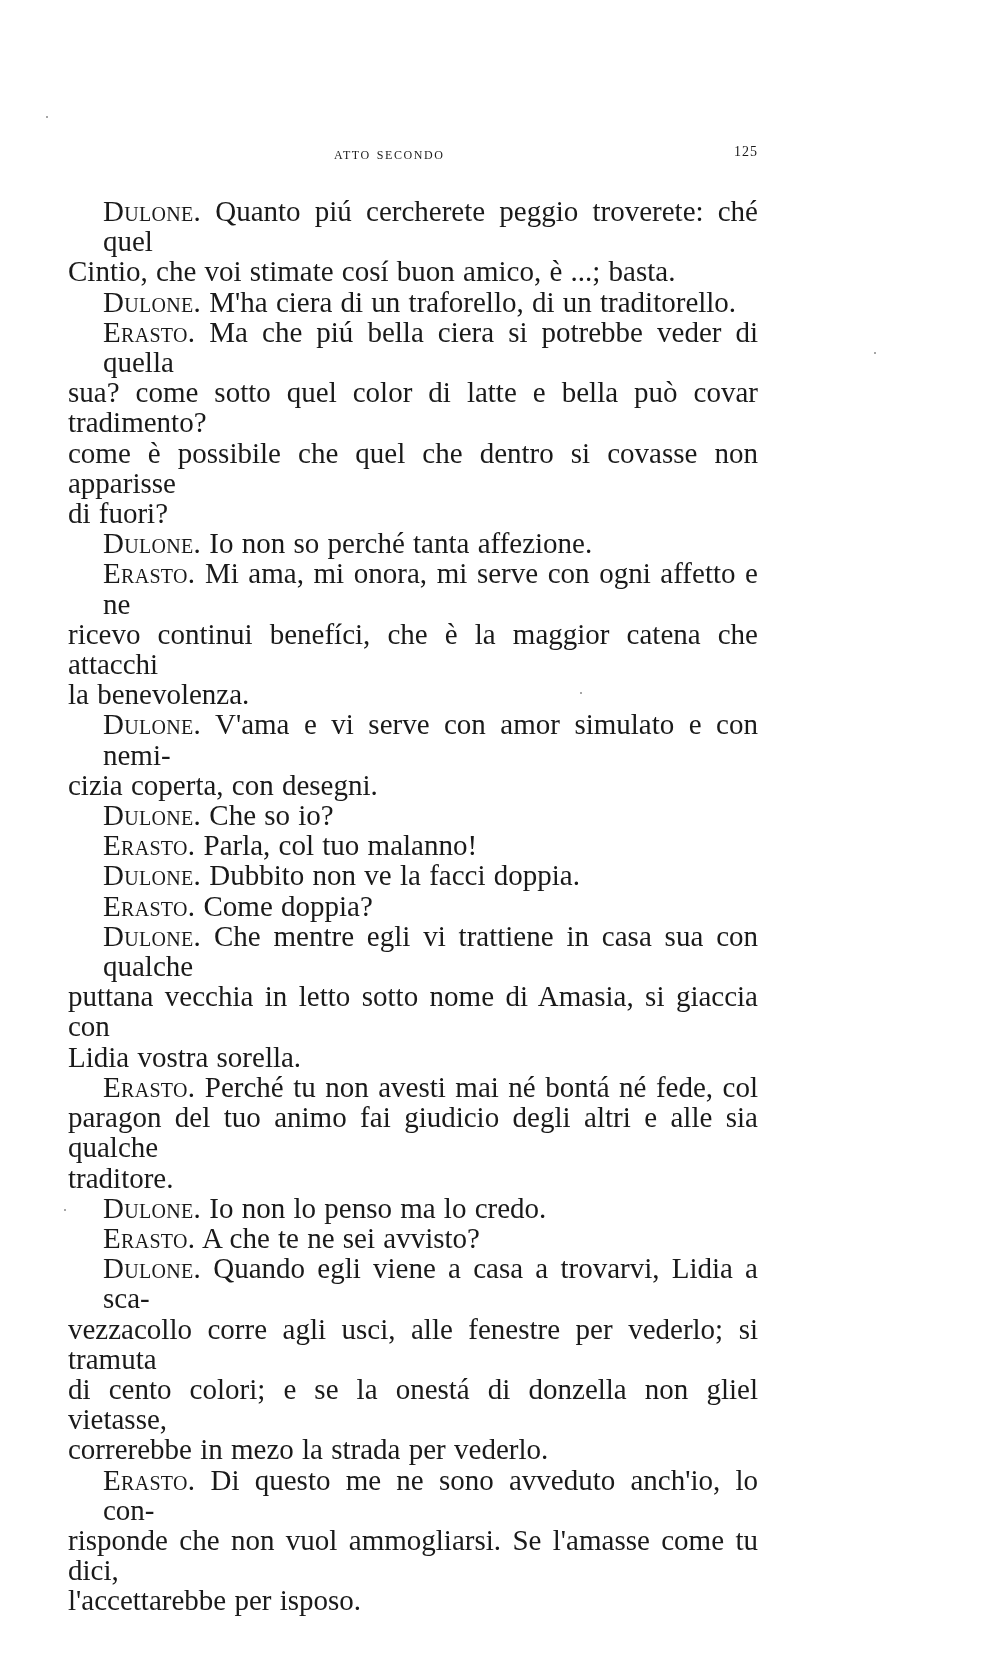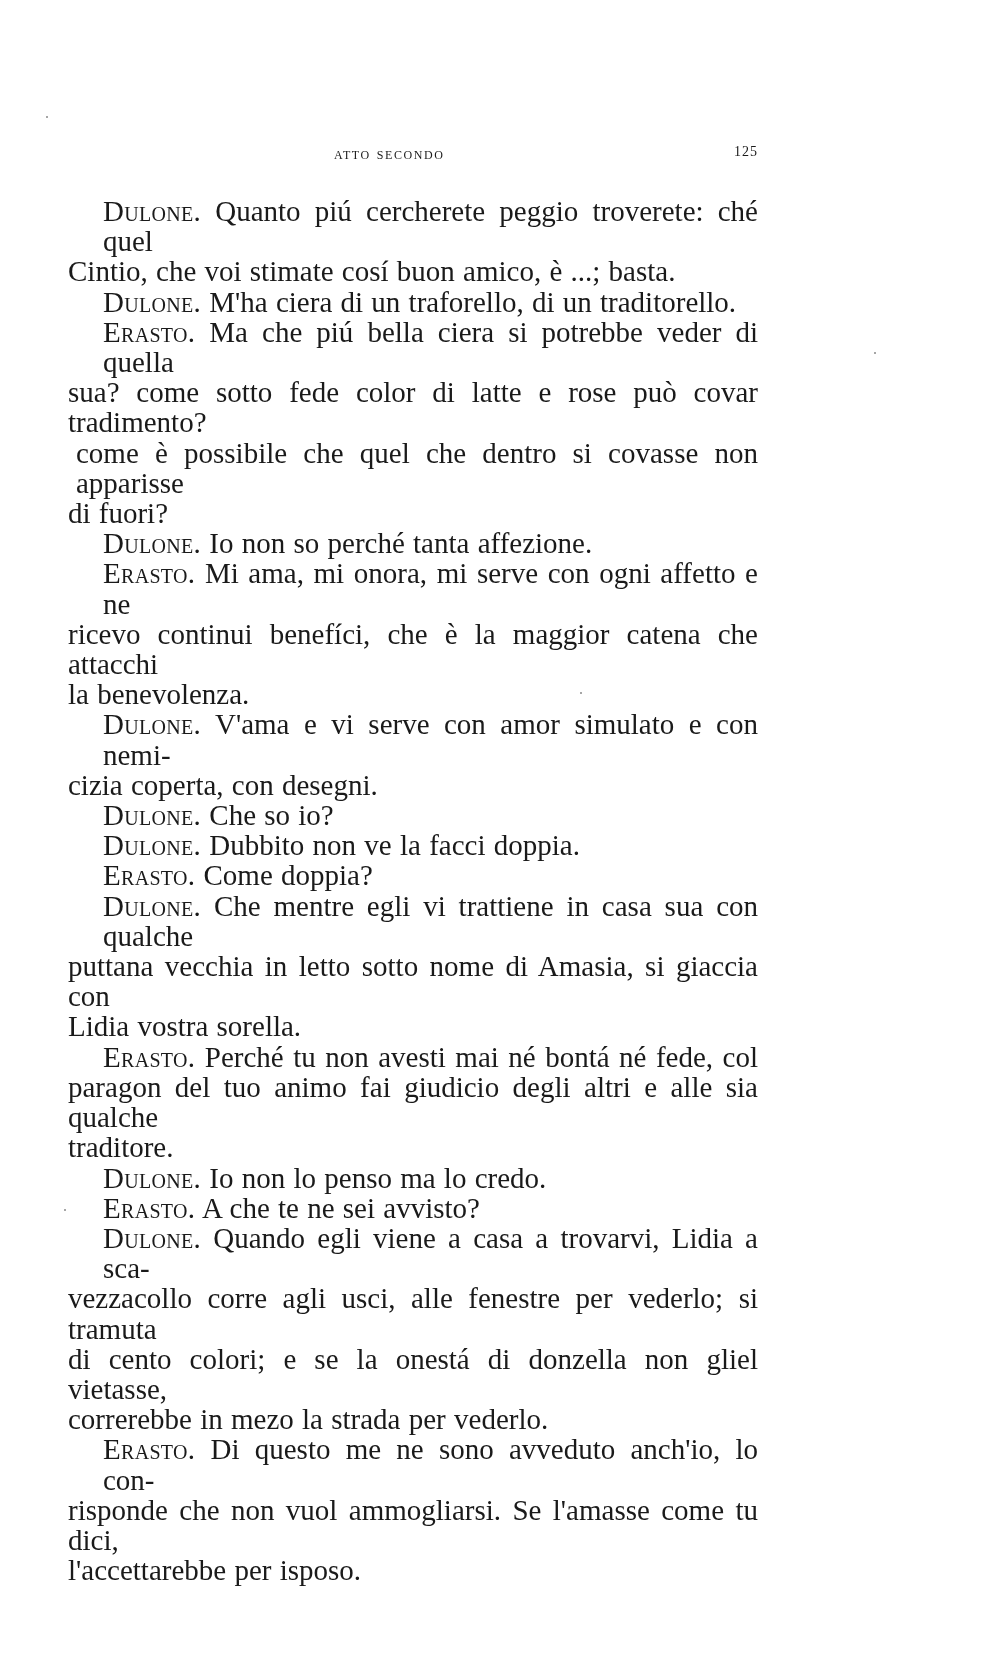--- a/index.html
+++ b/index.html
@@ -95,38 +95,41 @@
   <div class="text-block" id="dialogue">
       <p class="para">
         <span class="speech-line first" style="white-space: normal;"><span class="speaker">Dulone.</span> <span>Quanto piú cercherete peggio troverete: ché quel</span></span>
         <span class="speech-line last" style="white-space: normal;"><span>Cintio, che voi stimate cosí buon amico, è ...; basta.</span></span>
       </p>
       <p class="para">
         <span class="speech-line first last" style="white-space: normal;"><span class="speaker">Dulone.</span> <span>M'ha ciera di un traforello, di un traditorello.</span></span>
       </p>
       <p class="para">
         <span class="speech-line first" style="white-space: normal;"><span class="speaker">Erasto.</span> <span>Ma che piú bella ciera si potrebbe veder di quella</span></span>
-        <span class="speech-line" style="white-space: normal;"><span>sua? come sotto fede color di latte e rose può covar tradimento?</span></span>
-        <span class="speech-line" style="white-space: normal; margin-left: 8px;"><span>come è possibile che quel che dentro si covasse non apparisse</span></span>
+        <span class="speech-line" style="white-space: normal;"><span>sua? come sotto quel color di latte e bella può covar tradimento?</span></span>
+        <span class="speech-line" style="white-space: normal;"><span>come è possibile che quel che dentro si covasse non apparisse</span></span>
         <span class="speech-line last" style="white-space: normal;"><span>di fuori?</span></span>
       </p>
       <p class="para">
         <span class="speech-line first last" style="white-space: normal;"><span class="speaker">Dulone.</span> <span>Io non so perché tanta affezione.</span></span>
       </p>
       <p class="para">
         <span class="speech-line first" style="white-space: normal;"><span class="speaker">Erasto.</span> <span>Mi ama, mi onora, mi serve con ogni affetto e ne</span></span>
         <span class="speech-line" style="white-space: normal;"><span>ricevo continui benefíci, che è la maggior catena che attacchi</span></span>
         <span class="speech-line last" style="white-space: normal;"><span>la benevolenza.</span></span>
       </p>
       <p class="para">
         <span class="speech-line first" style="white-space: normal;"><span class="speaker">Dulone.</span> <span>V'ama e vi serve con amor simulato e con nemi-</span></span>
         <span class="speech-line last" style="white-space: normal;"><span>cizia coperta, con desegni.</span></span>
       </p>
       <p class="para">
         <span class="speech-line first last" style="white-space: normal;"><span class="speaker">Dulone.</span> <span>Che so io?</span></span>
+      </p>
+      <p class="para">
+        <span class="speech-line first last" style="white-space: normal;"><span class="speaker">Erasto.</span> <span>Parla, col tuo malanno!</span></span>
       </p>
       <p class="para">
         <span class="speech-line first last" style="white-space: normal;"><span class="speaker">Dulone.</span> <span>Dubbito non ve la facci doppia.</span></span>
       </p>
       <p class="para">
         <span class="speech-line first last" style="white-space: normal;"><span class="speaker">Erasto.</span> <span>Come doppia?</span></span>
       </p>
       <p class="para">
         <span class="speech-line first" style="white-space: normal;"><span class="speaker">Dulone.</span> <span>Che mentre egli vi trattiene in casa sua con qualche</span></span>
         <span class="speech-line" style="white-space: normal;"><span>puttana vecchia in letto sotto nome di Amasia, si giaccia con</span></span>

